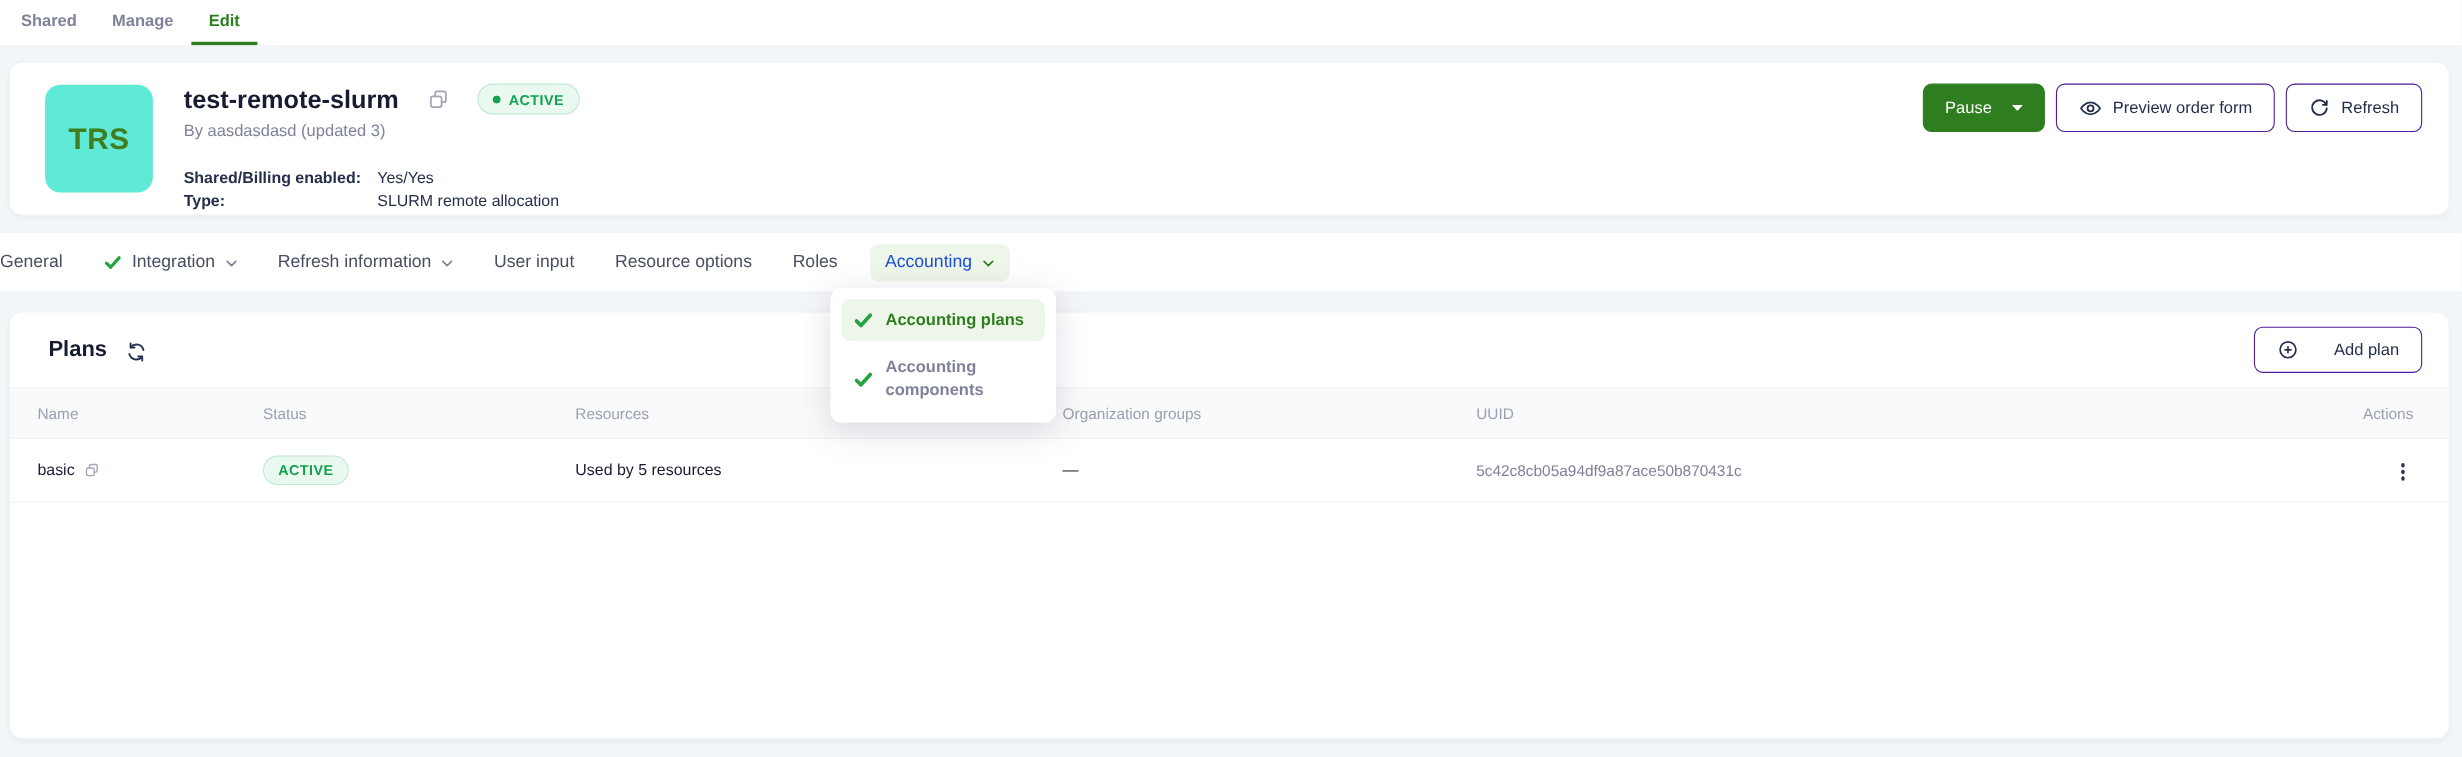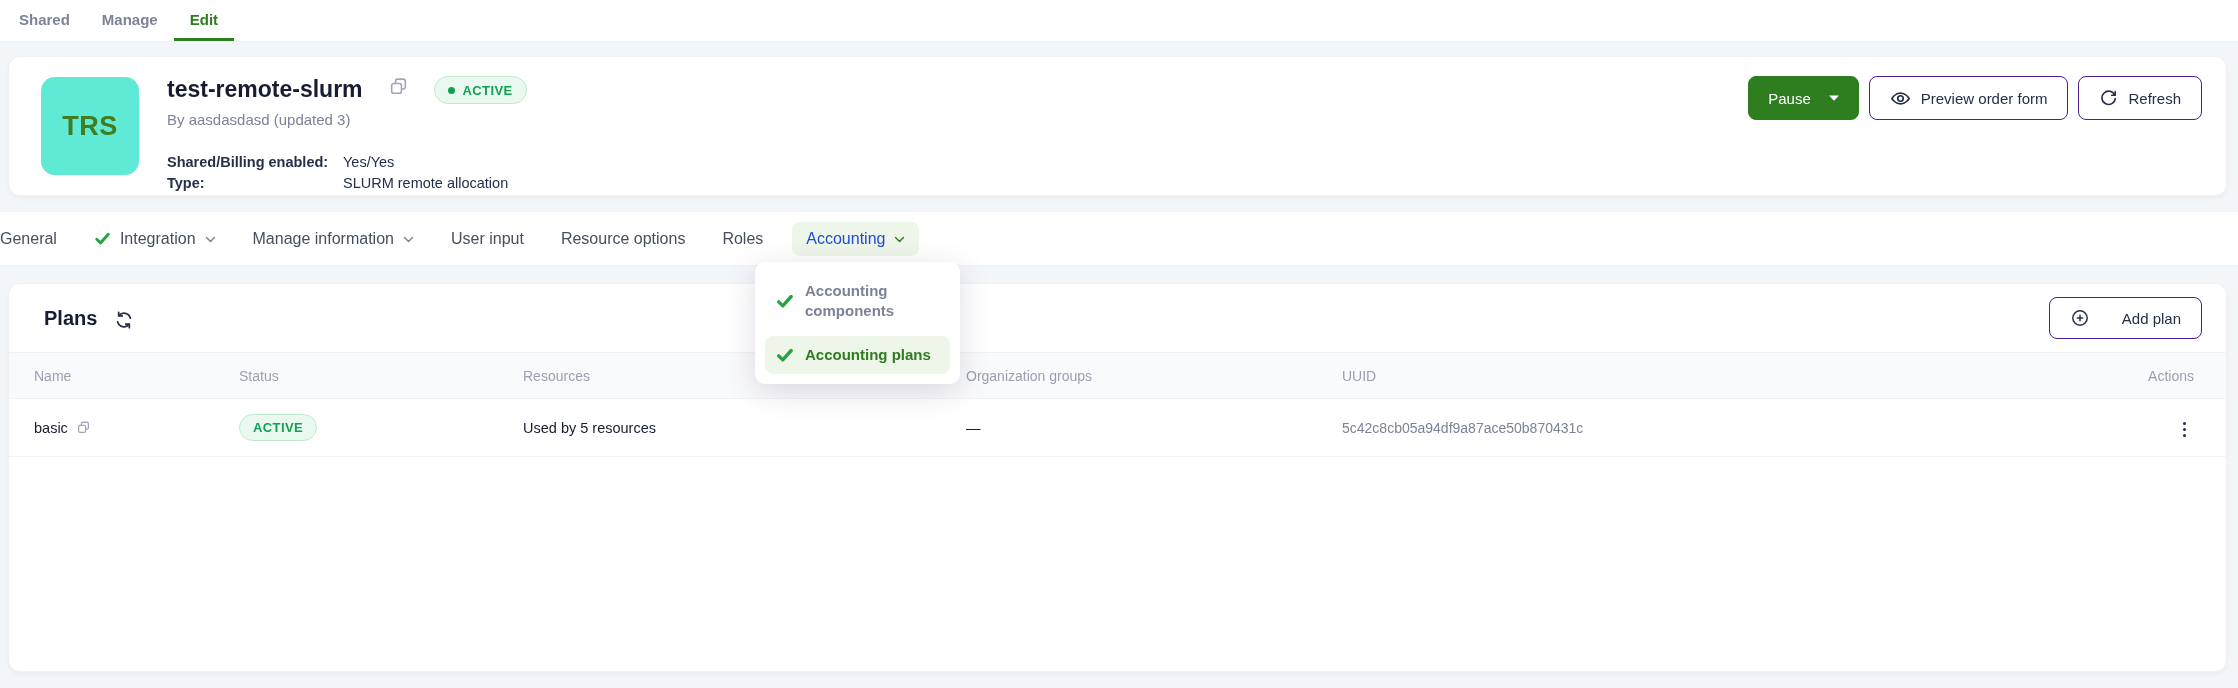--- a/index.html
+++ b/index.html
@@ -17,21 +17,21 @@
   .vtab.active { color:#2e7d1f; border-bottom-color:#2e7d1f; }
 
   
   .header-card { position:absolute; left:8px; right:11px; top:56px; height:140px; background:#fff;
     border:1px solid #f1f1f4; border-radius:12px; box-shadow:0 3px 4px rgba(0,0,0,.03);
     display:flex; align-items:flex-start; padding:17px 24px; }
   .avatar { width:98px; height:98px; border-radius:14px; background:#5eead4; color:#3f7d20;
     font-size:27px; font-weight:700; letter-spacing:.5px; display:flex; align-items:center;
     justify-content:center; margin:3px 28px 0 8px; flex-shrink:0; }
   .head-info { display:flex; flex-direction:column; min-width:0; }
-  .title-row { display:flex; align-items:flex-start; gap:25px; margin-top:2px; }
+  .title-row { display:flex; align-items:center; gap:25px; margin-top:2px; }
   .page-title { font-size:23px; font-weight:700; color:#181c32; }
   .icon-btn { display:inline-flex; align-items:center; cursor:pointer; background:none; border:none; }
   .badge { display:inline-flex; align-items:center; gap:8px; height:28px; padding:0 13px;
     border-radius:999px; background:#e9f9ef; border:1px solid #bfe9cf; color:#12a150;
     font-size:13px; font-weight:700; letter-spacing:.4px; }
   .badge .dot { width:7px; height:7px; border-radius:50%; background:#12a150; }
   .byline { margin-top:7px; font-size:15px; color:#7e8299; }
   .details { margin-top:26px; display:grid; grid-template-columns:176px auto; row-gap:5px;
     font-size:14.5px; color:#252f4a; }
   .dlabel { font-weight:700; }
@@ -148,21 +148,21 @@
         <path d="M2.6 8.7 6.2 12.2 13.4 4.1" fill="none" stroke="#27a343" stroke-width="2.8" stroke-linecap="round" stroke-linejoin="round"></path>
       </svg>
     <span>Integration</span>
     <span class="chev">
       <svg width="11" height="7" viewBox="0 0 12 8">
           <path d="M1.5 1.8 6 6.2 10.5 1.8" fill="none" stroke="currentColor" stroke-width="1.7" stroke-linecap="round" stroke-linejoin="round"></path>
         </svg>
     </span>
   </div>
   <div class="nav-item">
-    <span>Manage information</span>
+    <span>Refresh information</span>
     <span class="chev">
       <svg width="11" height="7" viewBox="0 0 12 8">
           <path d="M1.5 1.8 6 6.2 10.5 1.8" fill="none" stroke="currentColor" stroke-width="1.7" stroke-linecap="round" stroke-linejoin="round"></path>
         </svg>
     </span>
   </div>
   <div class="nav-item">
     <span>User input</span>
   </div>
   <div class="nav-item">
@@ -243,25 +243,25 @@
               <i></i>
               <i></i>
             </button>
         </td>
       </tr>
     </tbody>
   </table>
 </div>
 
 <div class="acc-menu">
+  <div class="menu-item highlight">
+    <svg width="18" height="18" viewBox="0 0 16 16">
+        <path d="M2.4 8.8 6 12.3 13.5 4" fill="none" stroke="#27a343" stroke-width="3" stroke-linecap="round" stroke-linejoin="round"></path>
+      </svg>
+    <span>Accounting plans</span>
+  </div>
   <div class="menu-item">
     <svg width="18" height="18" viewBox="0 0 16 16">
         <path d="M2.4 8.8 6 12.3 13.5 4" fill="none" stroke="#27a343" stroke-width="3" stroke-linecap="round" stroke-linejoin="round"></path>
       </svg>
     <span>Accounting components</span>
   </div>
-  <div class="menu-item highlight">
-    <svg width="18" height="18" viewBox="0 0 16 16">
-        <path d="M2.4 8.8 6 12.3 13.5 4" fill="none" stroke="#27a343" stroke-width="3" stroke-linecap="round" stroke-linejoin="round"></path>
-      </svg>
-    <span>Accounting plans</span>
-  </div>
 </div>
 
 </body></html>

